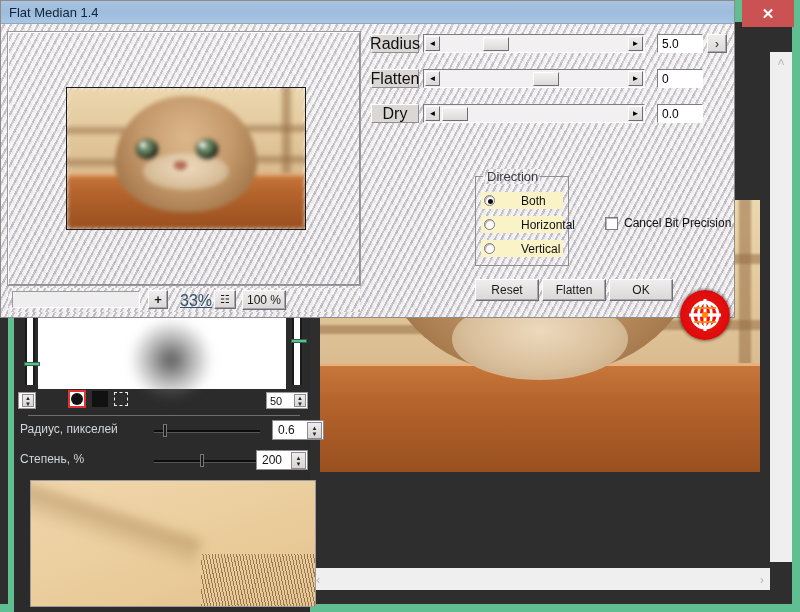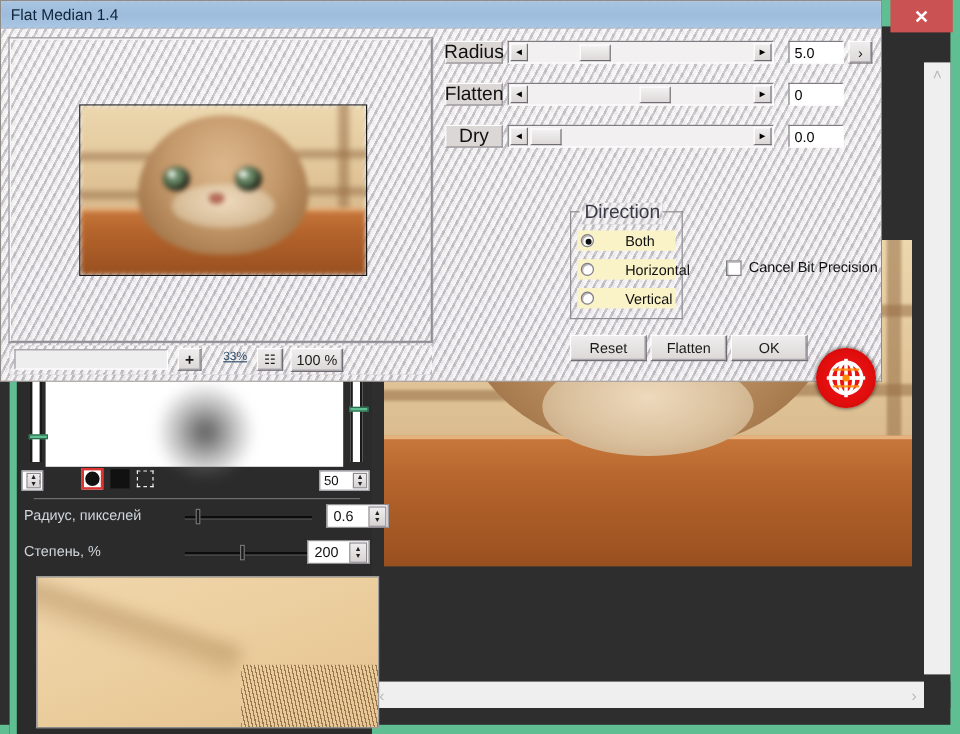--- a/index.html
+++ b/index.html
@@ -100,21 +100,21 @@
     background:#efeeee; border:1px solid #9b989e; border-bottom-color:#fff; border-right-color:#fff;
   }
   .btn3d {
     background: linear-gradient(180deg,#efeded,#dcd8d8);
     border: 1px solid #ffffff; border-right-color:#6f6c72; border-bottom-color:#6f6c72;
     box-shadow: inset -1px -1px 0 #a9a6ac;
     display:flex; align-items:center; justify-content:center;
     color:#1a1a1a; cursor: default;
   }
   .zoom-plus { position:absolute; left:140px; top:2px; width:20px; height:19px; font-weight:bold; font-size:13px;}
-  .zoom-pct { position:absolute; left:166px; top:4px; width:44px; text-align:center; color:#33506b; font-size:10px;text-decoration:underline;}
+  .zoom-pct { position:absolute; left:166px; top:4px; width:44px; text-align:center; color:#33506b; font-size:16px;text-decoration:underline;}
   .zoom-fit { position:absolute; left:206px; top:2px; width:22px; height:19px; font-size:11px;}
   .zoom-100 { position:absolute; left:234px; top:2px; width:44px; height:20px; font-size:12px;}
 
   
   .slider-row { position: absolute; height: 19px; }
   .sl-label {
     position:absolute; left:0; top:0; width:48px; height:19px;
     display:flex; align-items:center; justify-content:center; font-size:16px; color:#101010;
     background: #dbd7d4; border:1px solid #fff; border-right-color:#8f8c92; border-bottom-color:#8f8c92;
   }
@@ -138,21 +138,21 @@
     border:1px solid #7e7b81; border-right-color:#fff; border-bottom-color:#fff;
     display:flex; align-items:center; padding-left:4px; font-size:12px; color:#000;
   }
   .sl-more { position:absolute; width:20px; height:19px; font-size:12px; }
 
   
   .groupbox { position:absolute; left:474px; top:152px; width:94px; height:90px;
     border:1px solid #8f8c92; border-top:none; }
   .gb-top-l { position:absolute; left:474px; top:152px; width:8px; height:1px; background:#8f8c92; }
   .gb-top-r { position:absolute; left:527px; top:152px; width:41px; height:1px; background:#8f8c92; }
-  .gb-title { position:absolute; left:484px; top:145px; font-size:16px; color:#3a3a46;
+  .gb-title { position:absolute; left:484px; top:145px; font-size:13px; color:#3a3a46;
     padding:0 2px; }
   .radio-row {
     position:absolute; left:480px; width:82px; height:17px;
     background:#faf3c8; display:flex; align-items:center;gap:20px;
   }
   .radio-dot {
     width:11px; height:11px; border-radius:50%; margin-left:3px; margin-right:6px;
     background:#fdfdfd; border:1px solid #7d7a80; box-shadow: inset 1px 1px 0 #b6b3b9;
     position:relative; flex: none;
   }

